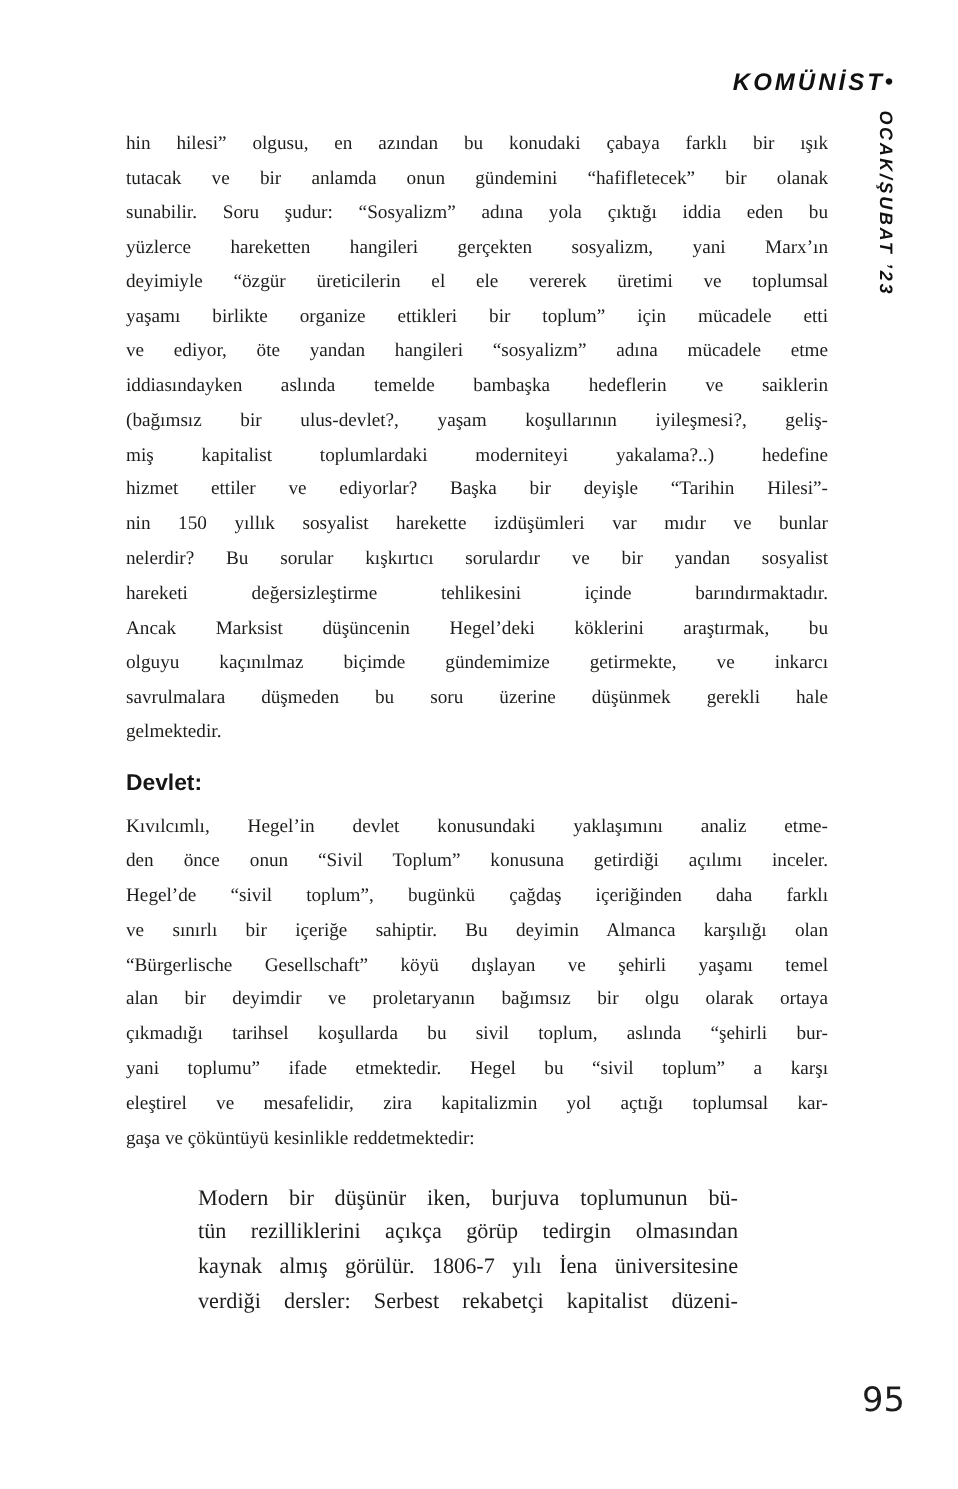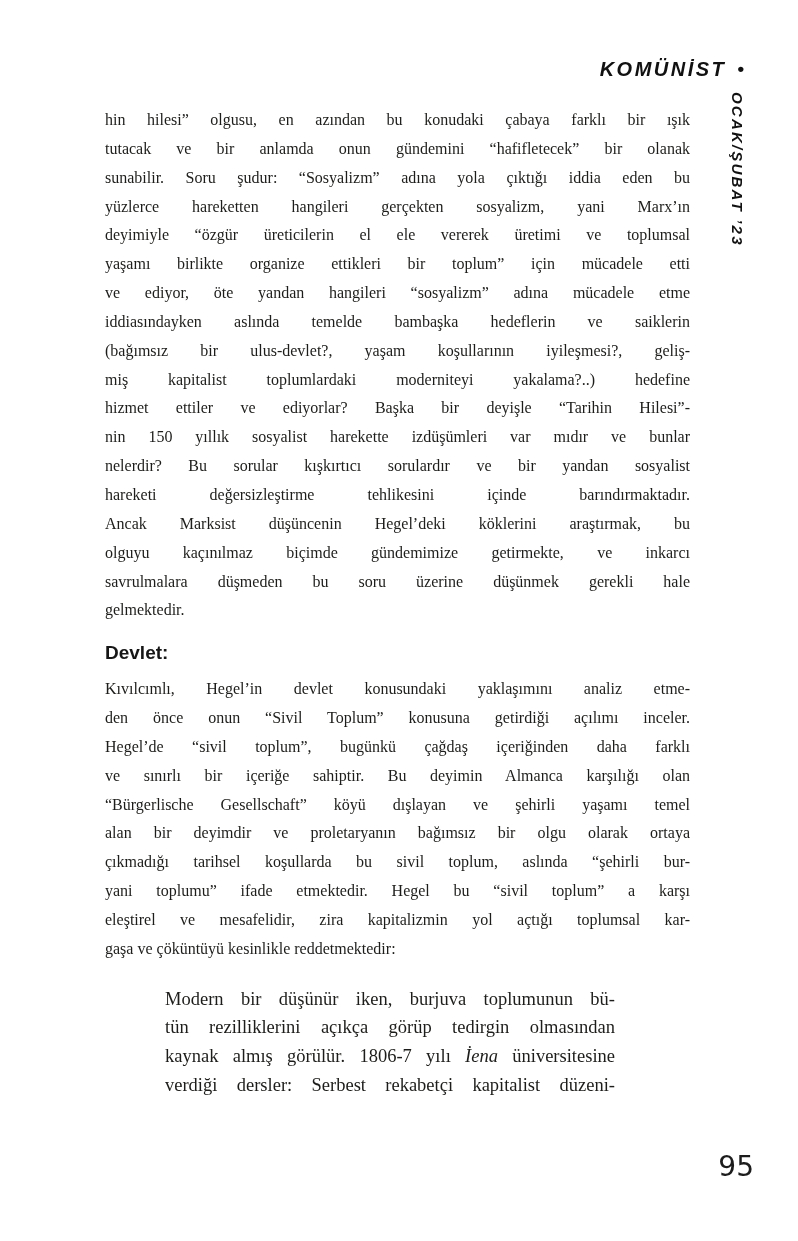--- a/index.html
+++ b/index.html
@@ -9,21 +9,21 @@
     overflow: hidden;
     position: relative;
     font-family: "Liberation Serif", serif;
     color: #1d1d1b;
   }
   .page { position: relative; width: 798px; height: 1241px; background: #ffffff; }
 
   
   .header {
     position: absolute; top: 58px; right: 54px;
-    display: flex; align-items: center; gap: 11px;
+    display: flex; align-items: center; 
     font-family: "Liberation Sans", sans-serif;
     font-weight: bold; font-style: italic;
     color: #111111;
   }
   .journal { font-size: 20px; letter-spacing: 2.5px; }
   .bullet  { font-size: 19px; letter-spacing: 0; transform: translateY(-1px); }
 
   
   .issue-vertical {
     position: absolute; top: 92px; right: 52px;
@@ -56,21 +56,21 @@
     line-height: 24px;
     color: #161616;
     margin: 16px 0 10px 0;
   }
 
   .quote {
     margin: 21px 0 0 60px;
     width: 450px;
   }
   .quote .tl { font-size: 18.5px; }
-  .it { font-style: italic; }
+  .it { }
 
   .pagenum {
     position: absolute; top: 1150px; right: 44px;
     font-family: "DejaVu Sans", sans-serif;
     font-size: 28px;
     color: #1c1c1c;
   }
 </style>
 </head>
 <body>

